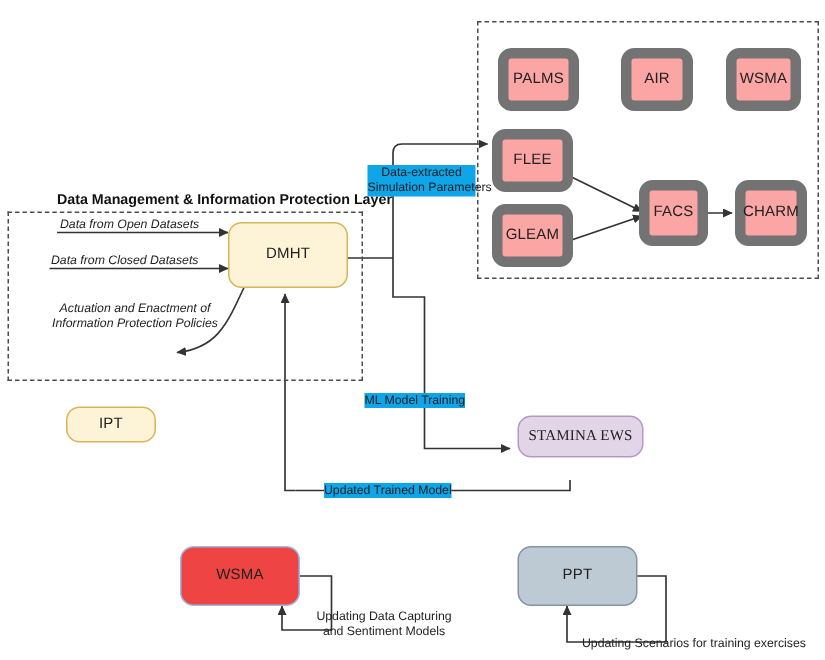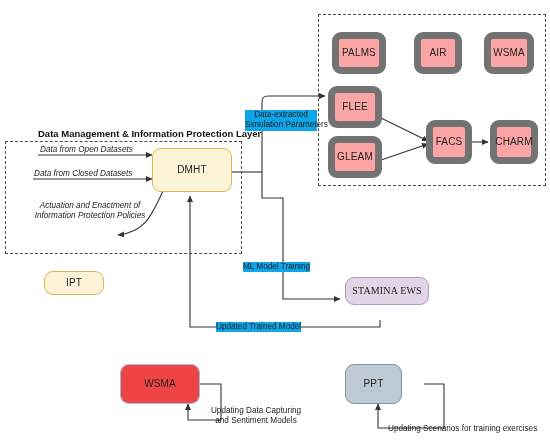--- a/index.html
+++ b/index.html
@@ -91,16 +91,16 @@
 Simulation Parameters</div>
   <div class="lbl boxed" style="left:243px;top:262px;">ML Model Training</div>
   <div class="lbl boxed" style="left:216px;top:322px;">Updated Trained Model</div>
 
   <div class="node purple" style="left:345px;top:277px;width:84px;height:28px;font-family:Liberation Serif, serif;">STAMINA EWS</div>
 
   <div class="node blue" style="left:120px;top:364px;width:80px;height:40px;">WSMA</div>
   <div class="lbl center" style="left:196px;top:406px;width:120px;">Updating Data Capturing
 and Sentiment Models</div>
 
-  <div class="node gray" style="left:345px;top:364px;width:57px;height:40px;">PPT</div>
+  <div class="node gray" style="left:345px;top:364px;width:80px;height:40px;">PPT</div>
   <div class="lbl" style="left:388px;top:424px;">Updating Scenarios for training exercises</div>
 
 </div>
 
 </body></html>

